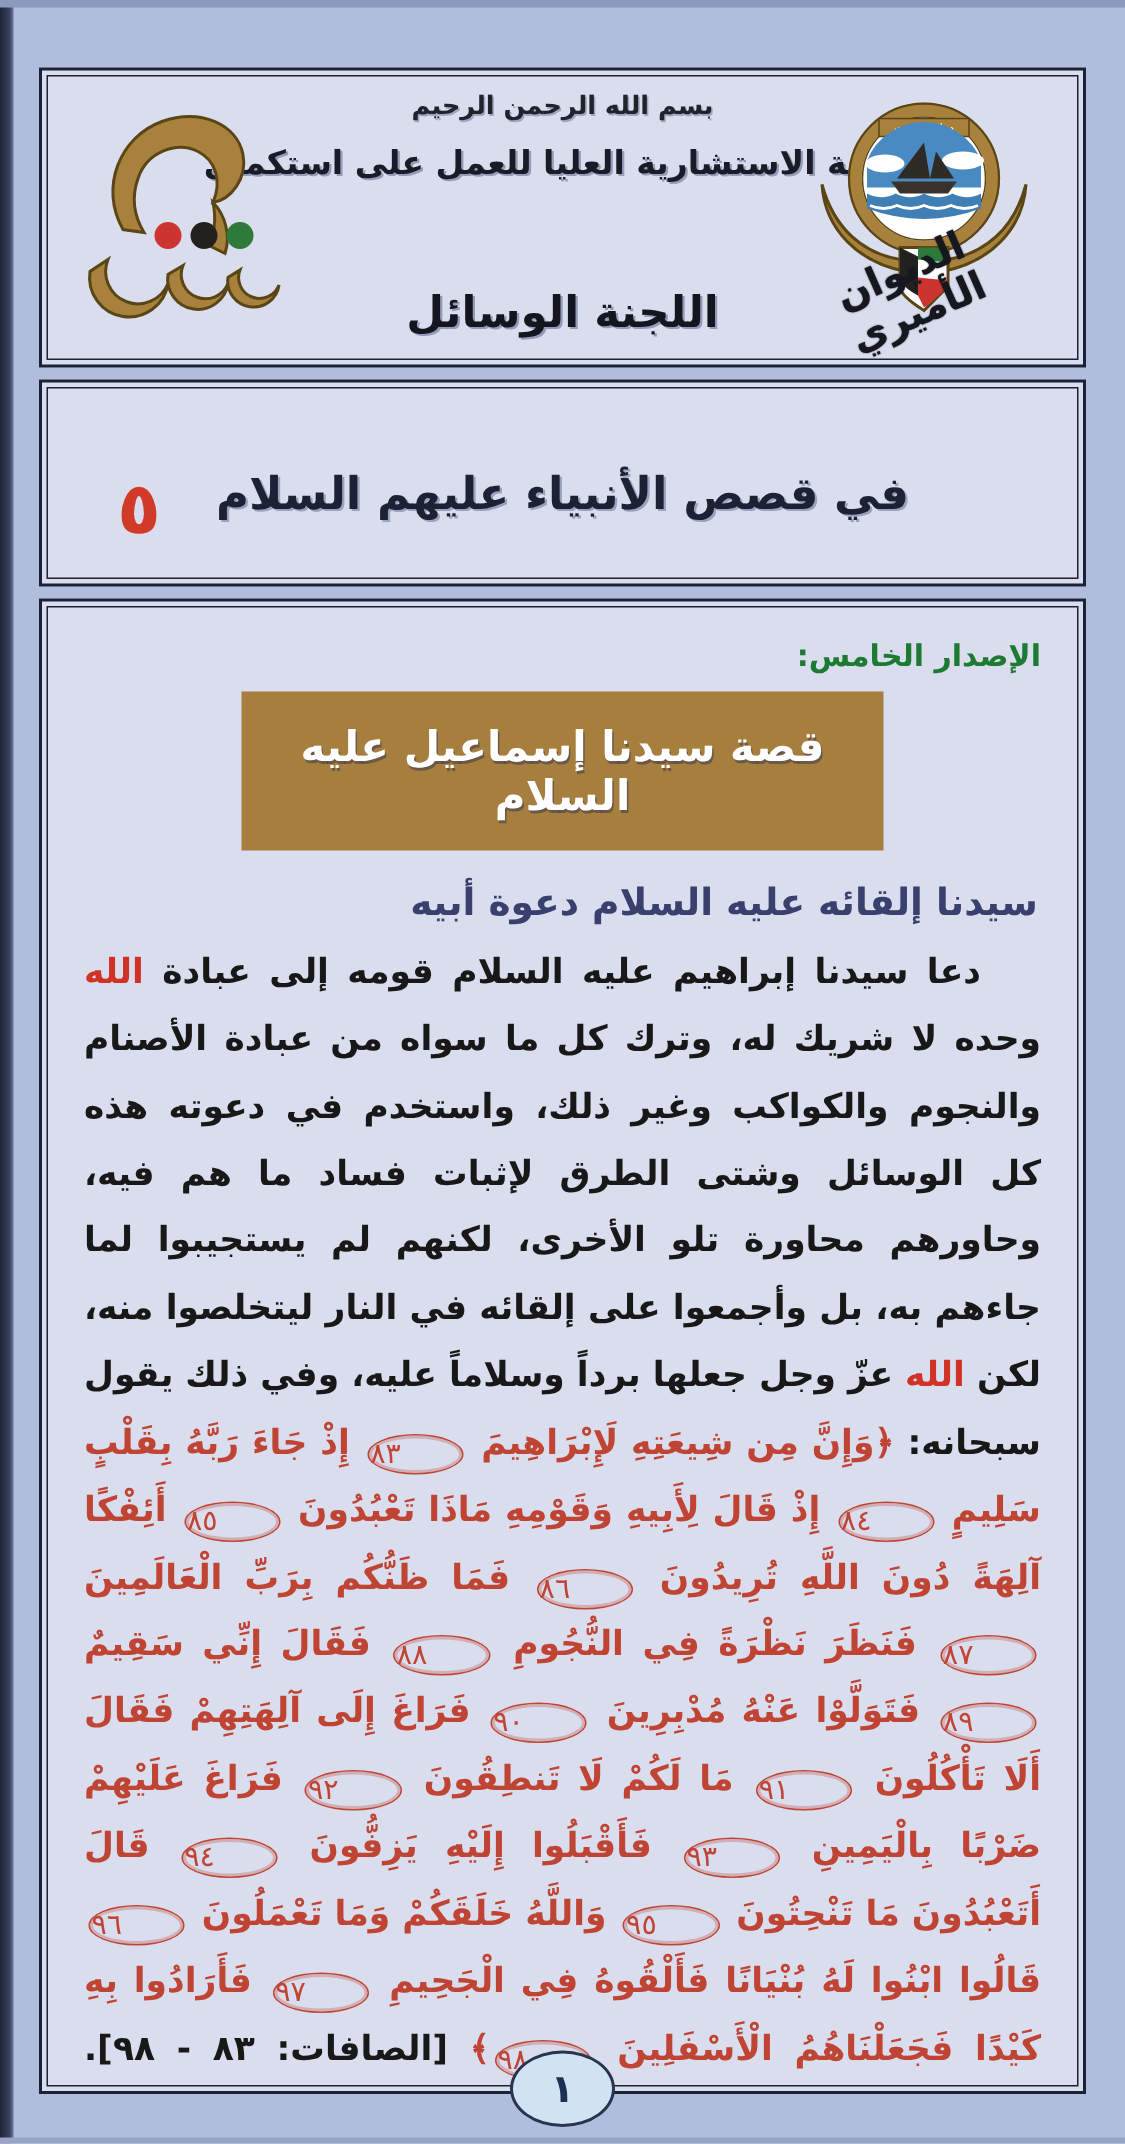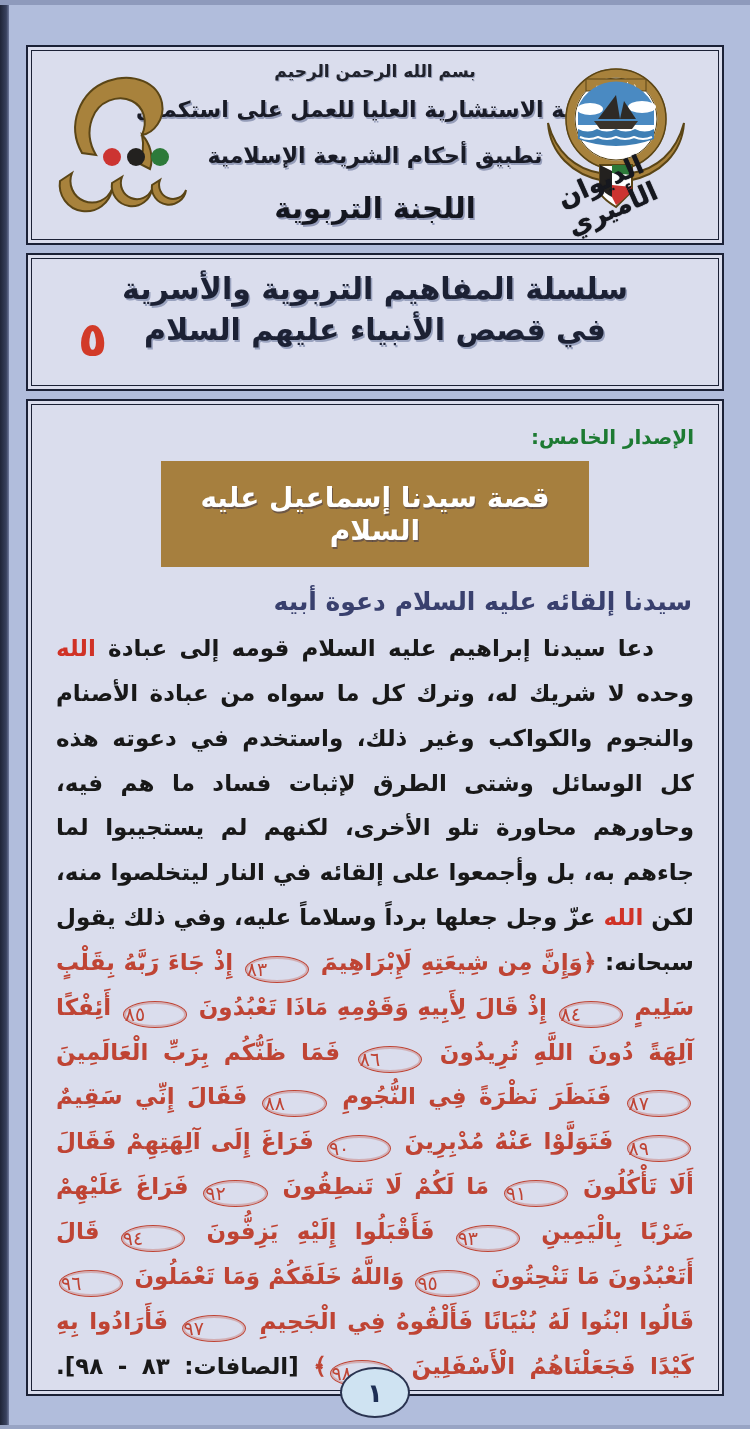--- a/index.html
+++ b/index.html
@@ -96,22 +96,21 @@
 <div class="page">
   <div class="edge-left"></div>
   <div class="edge-top"></div>
   <div class="edge-bottom"></div>
 
   <div class="box box-header">
     <div class="box-inner">
 
       <div class="bismillah">بسم الله الرحمن الرحيم</div>
       <div class="committee-line l1">اللجنة الاستشارية العليا للعمل على استكمال</div>
-      <div class="committee-line l2">تطبيق أحكام الشريعة الإسلامية</div>
-      <div class="edu-committee">اللجنة التربوية</div>
+      <div class="edu-committee">اللجنة الوسائل</div>
 
       <div class="logo-left">
         <svg viewBox="0 0 150 165" width="150" height="165" aria-hidden="true">
 
           <path d="M36,88 C20,60 34,26 62,16 C88,7 112,18 116,38 C119,54 108,68 96,70
                    C102,56 98,42 86,36 C72,29 52,36 46,54 C41,68 44,80 50,90 Z" fill="#a8823c" stroke="#5a4516" stroke-width="2"></path>
           <path d="M96,70 C104,78 108,92 104,104 L92,98 C98,90 98,80 96,70 Z" fill="#a8823c" stroke="#5a4516" stroke-width="2"></path>
 
           <circle cx="66" cy="92" r="9" fill="#cc3431"></circle>
           <circle cx="90" cy="92" r="9" fill="#23211f"></circle>
@@ -154,21 +153,20 @@
           <path d="M92,128 L112,130 L112,134 Q100,146 96,148 L92,140 Z" fill="#cc3431"></path>
         </svg>
         <div class="diwan-calligraphy">الديوان الأميري</div>
       </div>
 
     </div>
   </div>
 
   <div class="box box-series">
     <div class="box-inner">
-      <div class="series-line l1">سلسلة المفاهيم التربوية والأسرية</div>
       <div class="series-line l2">في قصص الأنبياء عليهم السلام</div>
       <div class="issue-number">٥</div>
     </div>
   </div>
 
   <div class="box box-main">
     <div class="box-inner">
       <div class="main-content">
 
         <div class="edition-heading">الإصدار الخامس:</div>

